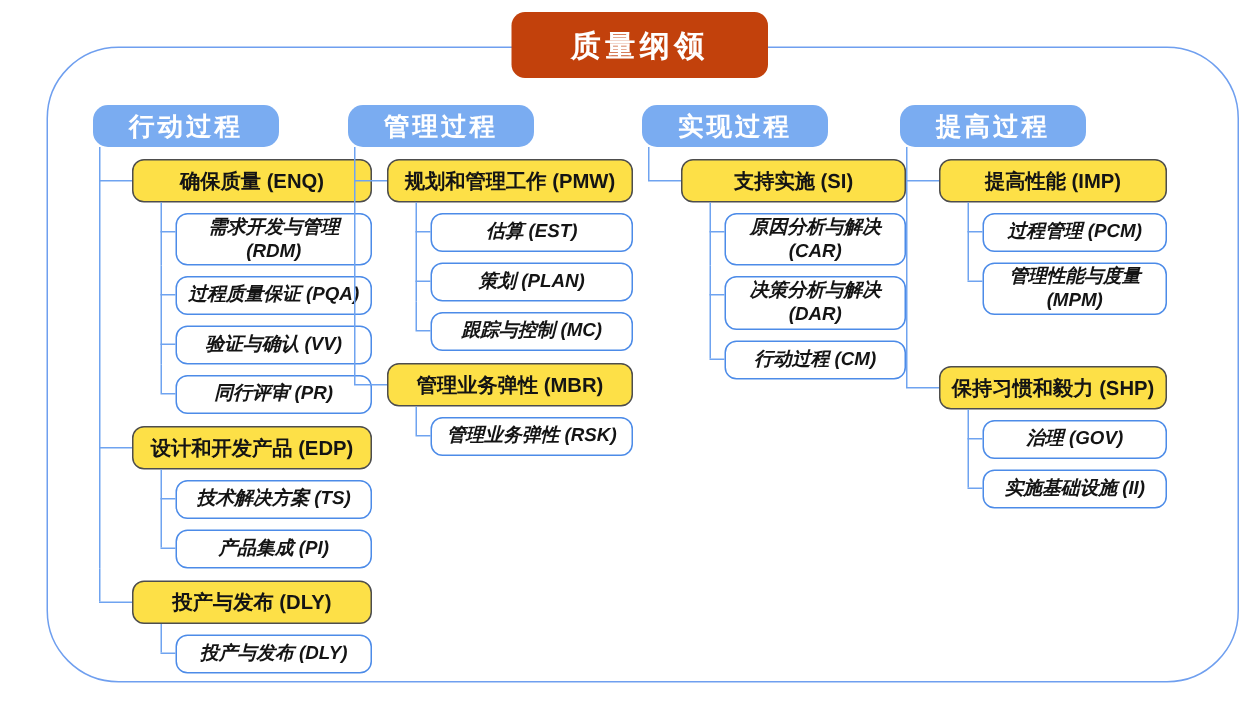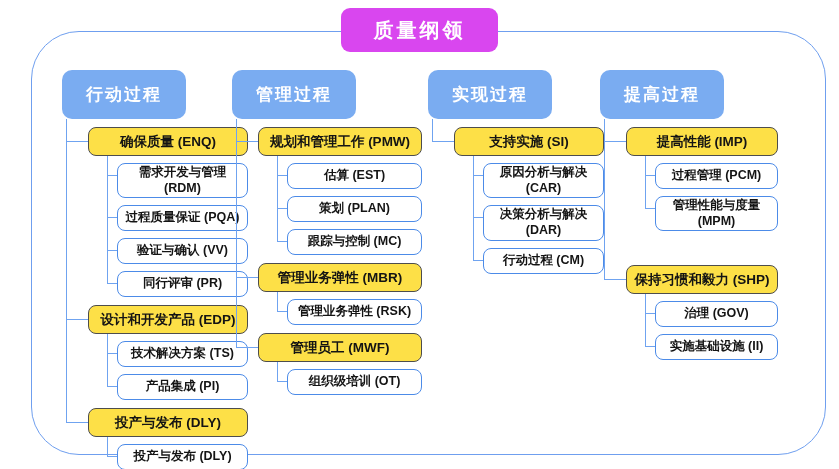--- a/index.html
+++ b/index.html
@@ -6,32 +6,32 @@
   body{
     width:839px;height:469px;position:relative;overflow:hidden;
     background:#ffffff;
     font-family:"Liberation Sans",sans-serif;
   }
   .frame{
     position:absolute;left:31px;top:31px;width:793px;height:422px;
     border:1.5px solid #6F9FEF;border-radius:48px;
   }
   .title{
-    position:absolute;left:341px;top:8px;width:157px;height:44px;
-    background:#d946ef;color:#fff;border-radius:9px;z-index:3;
+    position:absolute;left:341px;top:8px;width:171px;height:44px;
+    background:#c2410c;color:#fff;border-radius:9px;z-index:3;
     display:flex;align-items:center;justify-content:center;
     font-size:20px;font-weight:bold;letter-spacing:3px;
   }
   .column{position:absolute;top:70px;z-index:2;}
   .c1{left:62px;width:186px;}
   .c2{left:232px;width:190px;}
   .c3{left:428px;width:176px;}
   .c4{left:600px;width:178px;}
   .header{
-    width:124px;height:49px;background:#7AACF1;border-radius:10px;
+    width:124px;height:28px;background:#7AACF1;border-radius:10px;
     color:#fff;font-weight:bold;font-size:17px;letter-spacing:2px;
     display:flex;align-items:center;justify-content:center;
   }
   
   .lvl1{margin-left:4px;}
   .lvl1 > .branch{position:relative;padding-left:22px;margin-top:8px;}
   .lvl1 > .branch::before{
     content:"";position:absolute;left:0;top:14px;width:22px;height:0;
     border-top:1.5px solid #6FA3F0;
   }
@@ -42,21 +42,21 @@
   .lvl1 > .branch:last-child::after{bottom:auto;height:22px;}
   .lvl1 > .branch.gap-lg{margin-top:34px;}
   .lvl1 > .branch.gap-lg::after{top:-34px;}
   .lvl1 > .branch.gap-lg:last-child::after{height:48px;}
   .gbox{
     height:27px;background:#fde047;border:1.5px solid #4D4D4D;border-radius:8px;
     display:flex;align-items:center;justify-content:center;
     font-weight:bold;font-size:13.5px;color:#141414;white-space:nowrap;
   }
   
-  .lvl2{margin-left:19px;}
+  .lvl2{margin-left:19px;font-style:italic;}
   .lvl2 > .branch2{position:relative;padding-left:10px;margin-top:7px;}
   .lvl2 > .branch2::before{
     content:"";position:absolute;left:0;top:12px;width:10px;height:0;
     border-top:1.5px solid #6FA3F0;
   }
   .lvl2 > .branch2::after{
     content:"";position:absolute;left:0;top:-7px;bottom:0;width:0;
     border-left:1.5px solid #6FA3F0;
   }
   .lvl2 > .branch2:last-child::after{bottom:auto;height:19px;}
@@ -134,28 +134,20 @@
       </div>
     </div>
     <div class="branch">
       <div class="gbox">管理业务弹性 (MBR)</div>
       <div class="lvl2">
         <div class="branch2">
             <div class="wbox">管理业务弹性 (RSK)</div>
           </div>
       </div>
     </div>
-    <div class="branch">
-      <div class="gbox">管理员工 (MWF)</div>
-      <div class="lvl2">
-        <div class="branch2">
-            <div class="wbox">组织级培训 (OT)</div>
-          </div>
-      </div>
-    </div>
   </div>
 </div>
 
 <div class="column c3">
   <div class="header">实现过程</div>
   <div class="lvl1">
     <div class="branch">
       <div class="gbox">支持实施 (SI)</div>
       <div class="lvl2">
         <div class="branch2">

